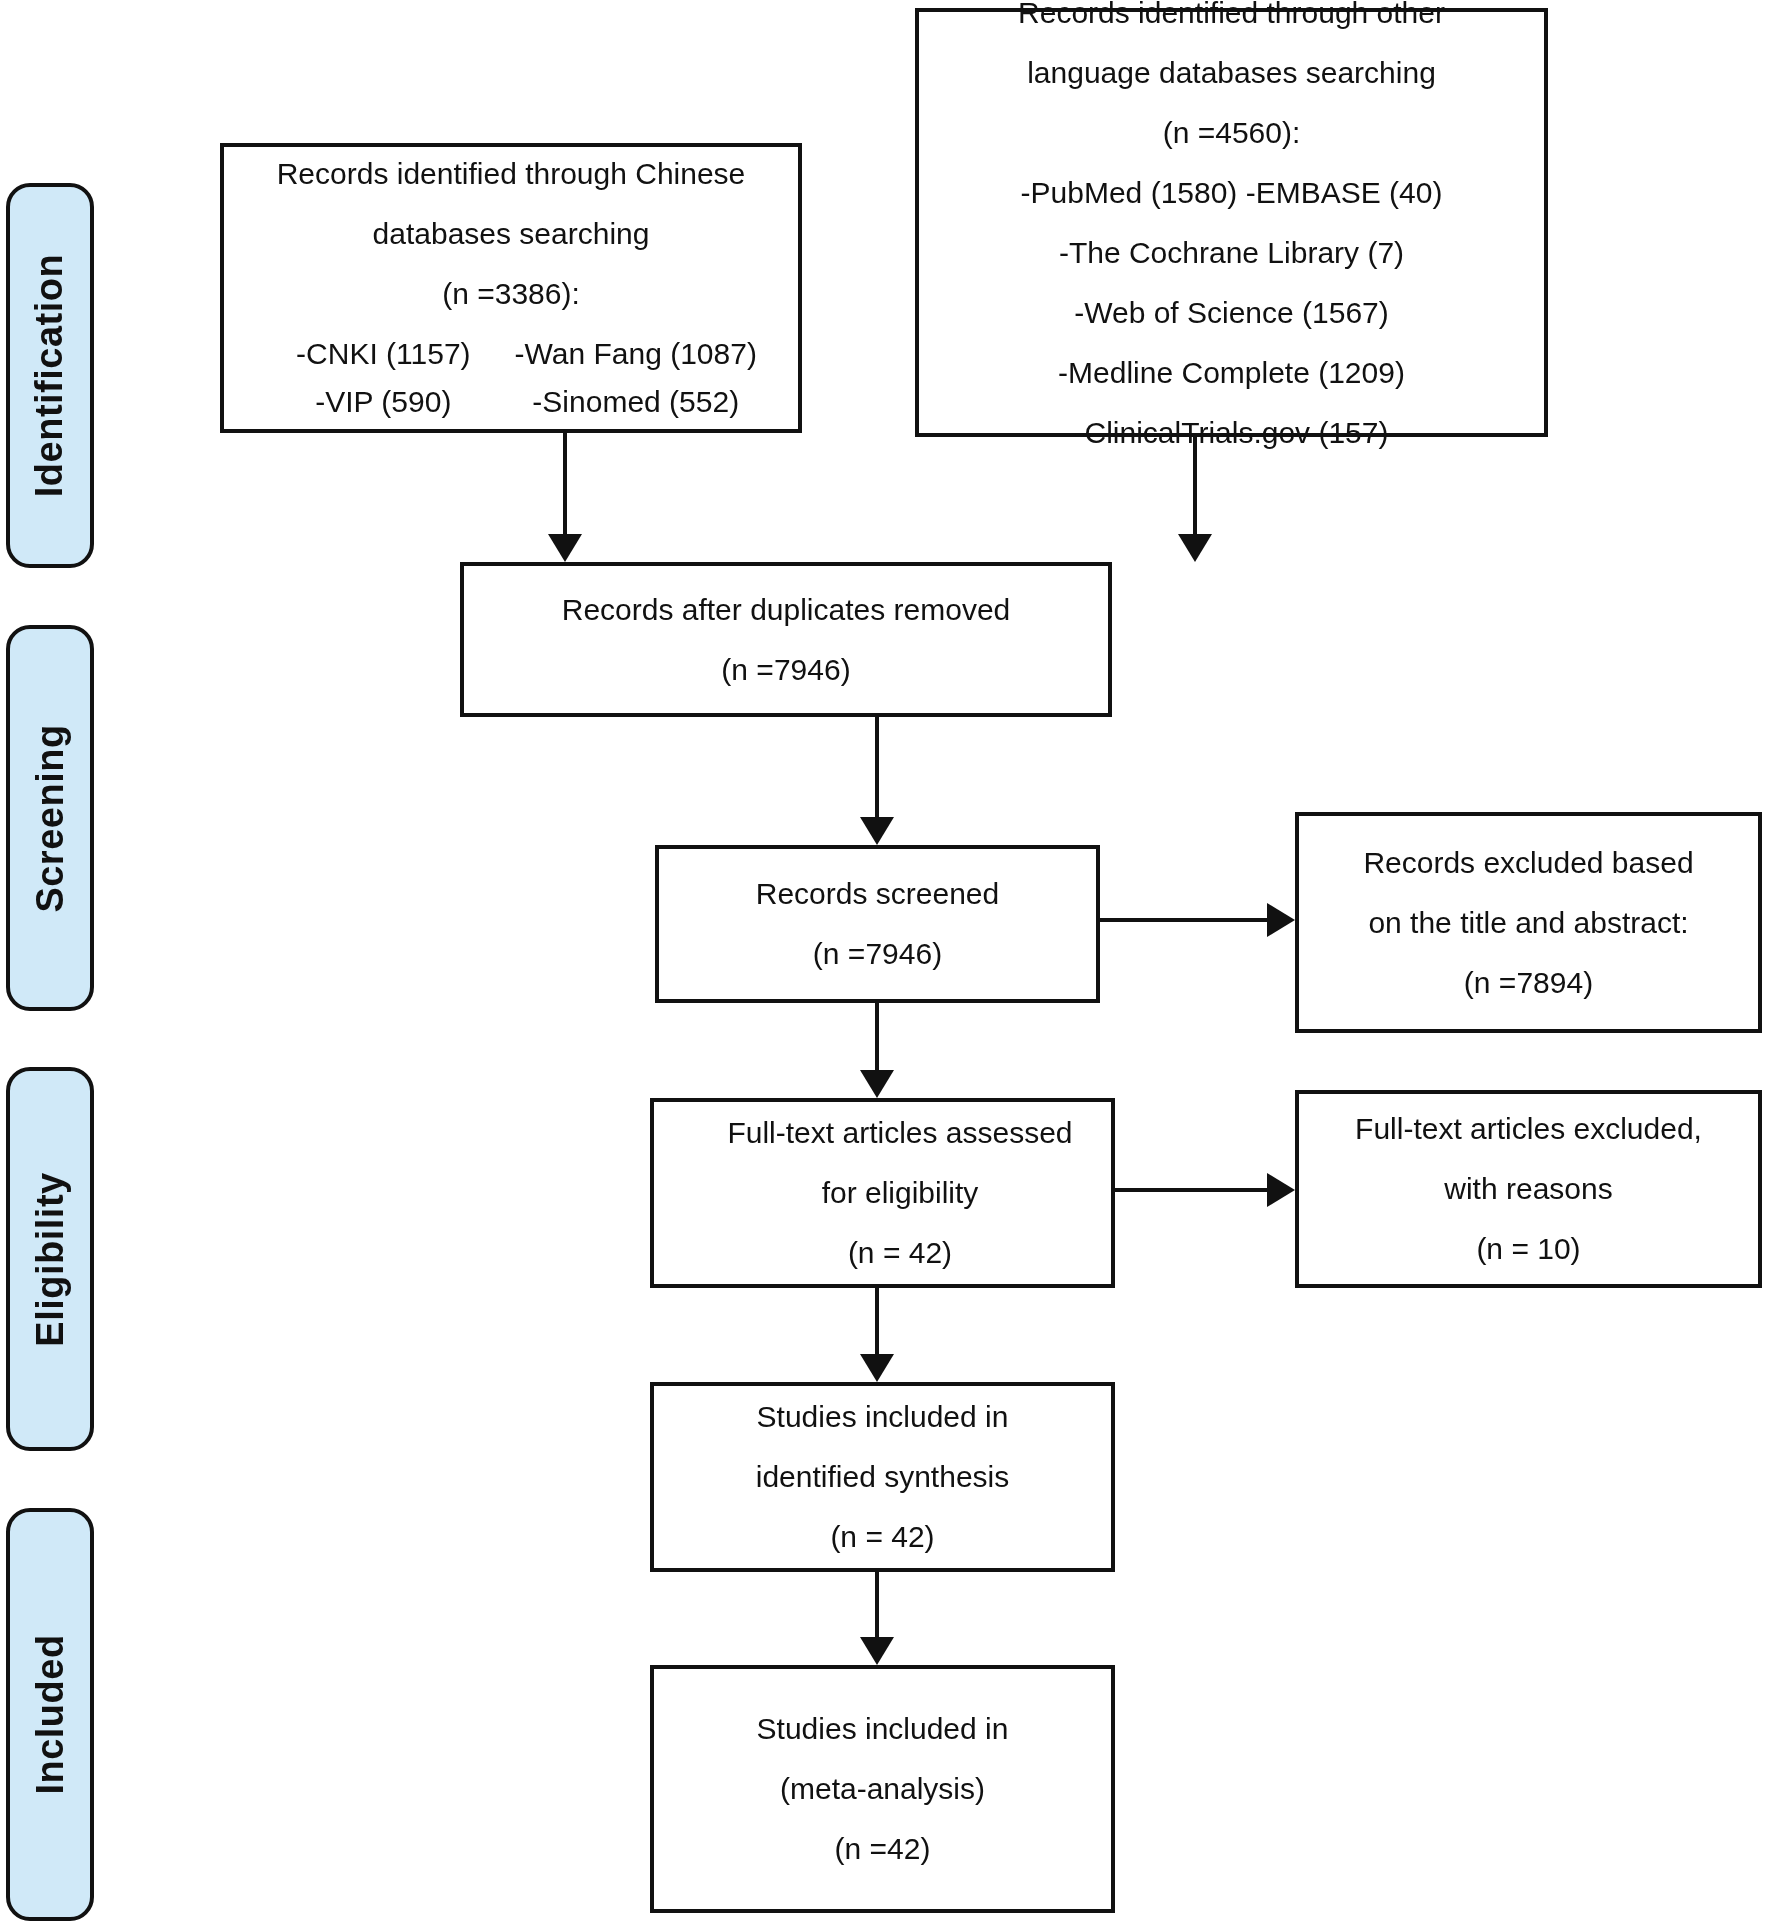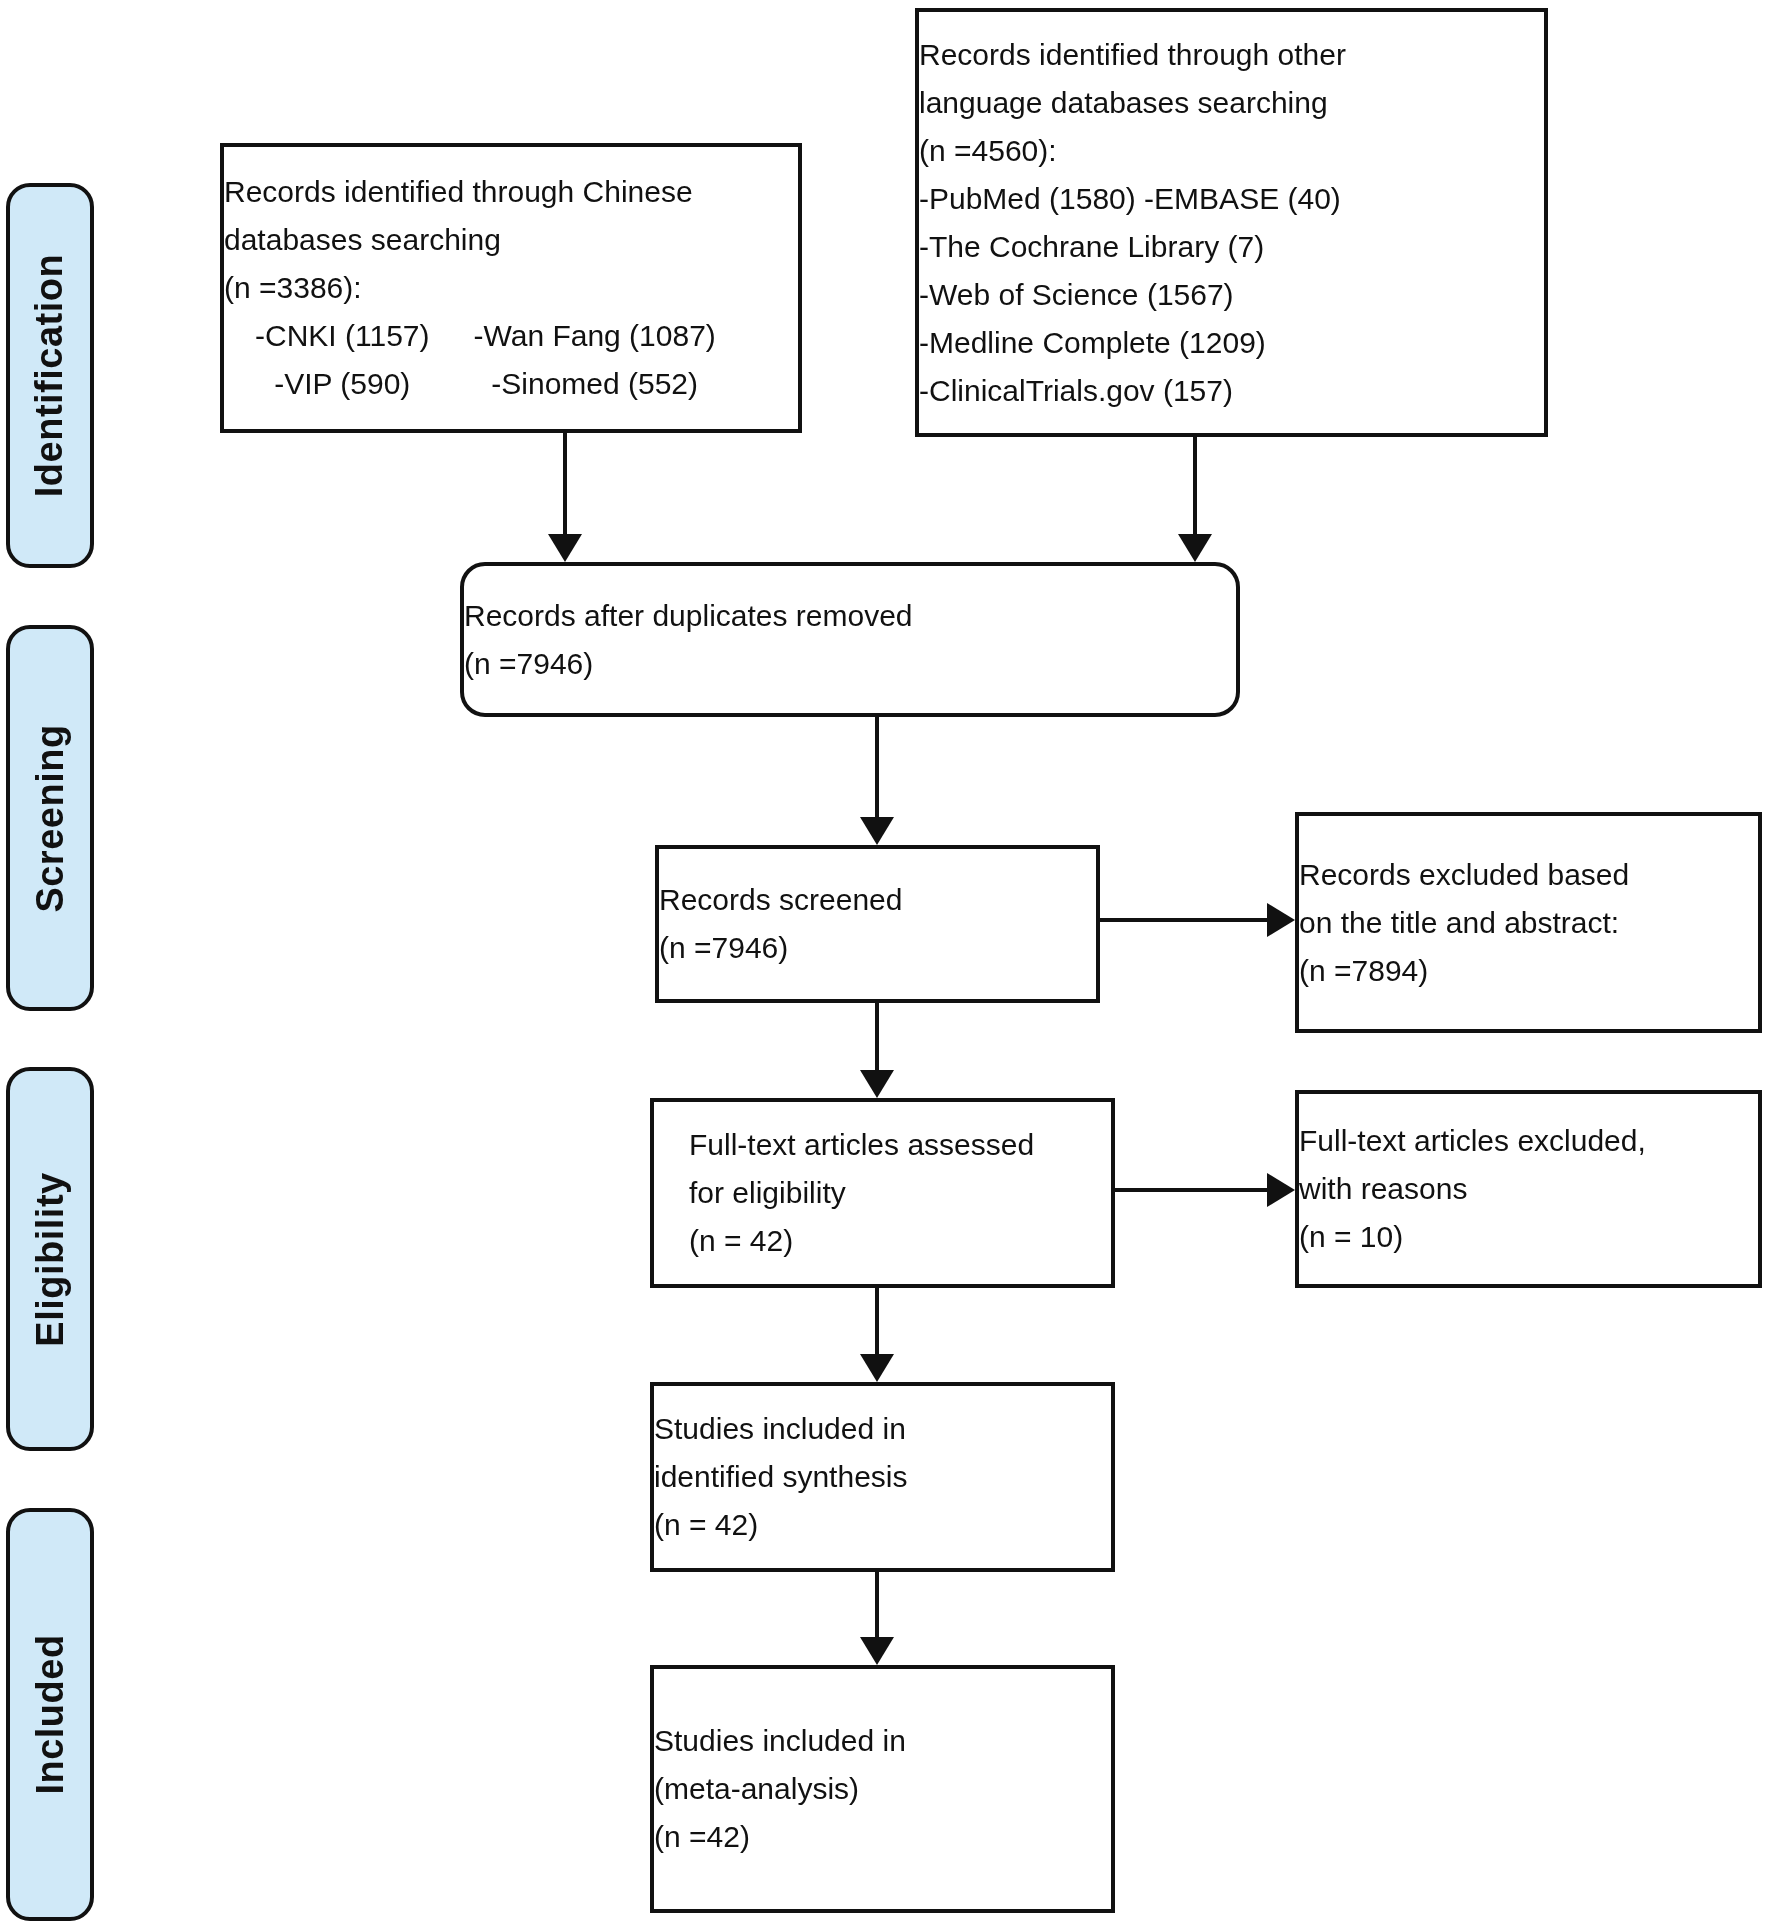--- a/index.html
+++ b/index.html
@@ -36,30 +36,31 @@
   #stage-eligibility    { top: 1067px; height: 376px; }
   #stage-included       { top: 1508px; height: 405px; }
 
   
   .box {
     position: absolute;
     background: #ffffff;
     border: 4px solid #111111;
     display: flex;
     flex-direction: column;
-    align-items: flex-start;
+    align-items: center;
     justify-content: center;
     text-align: center;
     font-size: 30px;
     line-height: 48px;
     box-sizing: border-box;
+    gap: 12px;
   }
   #box-chinese           { left: 220px;  top: 143px;  width: 582px; height: 290px; }
   #box-other             { left: 915px;  top: 8px;    width: 633px; height: 429px; }
-  #box-duplicates        { left: 460px;  top: 562px;  width: 780px; height: 155px; border-radius: 25px; }
+  #box-duplicates        { left: 460px;  top: 562px;  width: 652px; height: 155px; }
   #box-screened          { left: 655px;  top: 845px;  width: 445px; height: 158px; }
   #box-excluded-title    { left: 1295px; top: 812px;  width: 467px; height: 221px; }
   #box-fulltext          { left: 650px;  top: 1098px; width: 465px; height: 190px; padding-left: 35px; }
   #box-excluded-fulltext { left: 1295px; top: 1090px; width: 467px; height: 198px; }
   #box-qualitative       { left: 650px;  top: 1382px; width: 465px; height: 190px; }
   #box-quantitative      { left: 650px;  top: 1665px; width: 465px; height: 248px; }
 
   .cols { display: flex; gap: 44px; justify-content: center; margin-left: 31px; }
   .col  { display: flex; flex-direction: column; align-items: center; }
 

